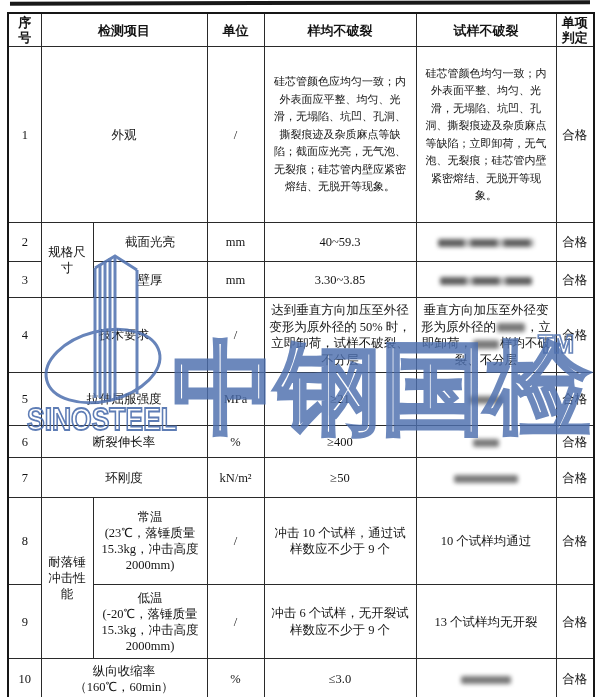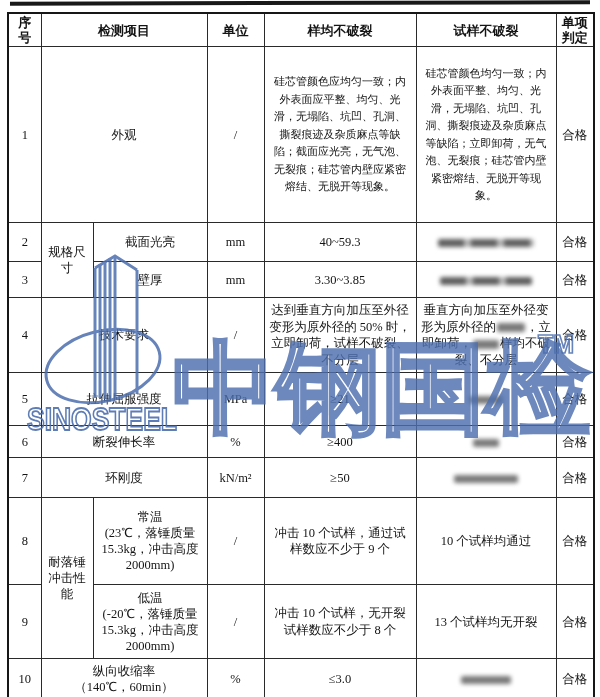--- a/index.html
+++ b/index.html
@@ -129,30 +129,30 @@
     <td>合格</td>
   </tr>
 
   <tr style="height:74px">
     <td>9</td>
     <td>
       <span class="sub-title">低温</span>
       <span>(-20℃，落锤质量 15.3kg，冲击高度 2000mm)</span>
     </td>
     <td>/</td>
-    <td class="req">冲击 10 个试样，无开裂试样数应不少于 8 个</td>
+    <td class="req">冲击 6 个试样，无开裂试样数应不少于 9 个</td>
     <td>13 个试样均无开裂</td>
     <td>合格</td>
   </tr>
 
   <tr style="height:41px">
     <td>10</td>
     <td colspan="2">
       <span class="sub-title">纵向收缩率</span>
-      <span>（140℃，60min）</span>
+      <span>（160℃，60min）</span>
     </td>
     <td>%</td>
     <td>≤3.0</td>
     <td><span class="redact" style="width:50px"></span></td>
     <td>合格</td>
   </tr>
 </tbody>
   </table>
 
 <svg class="wm" width="600" height="697" viewBox="0 0 600 697">

